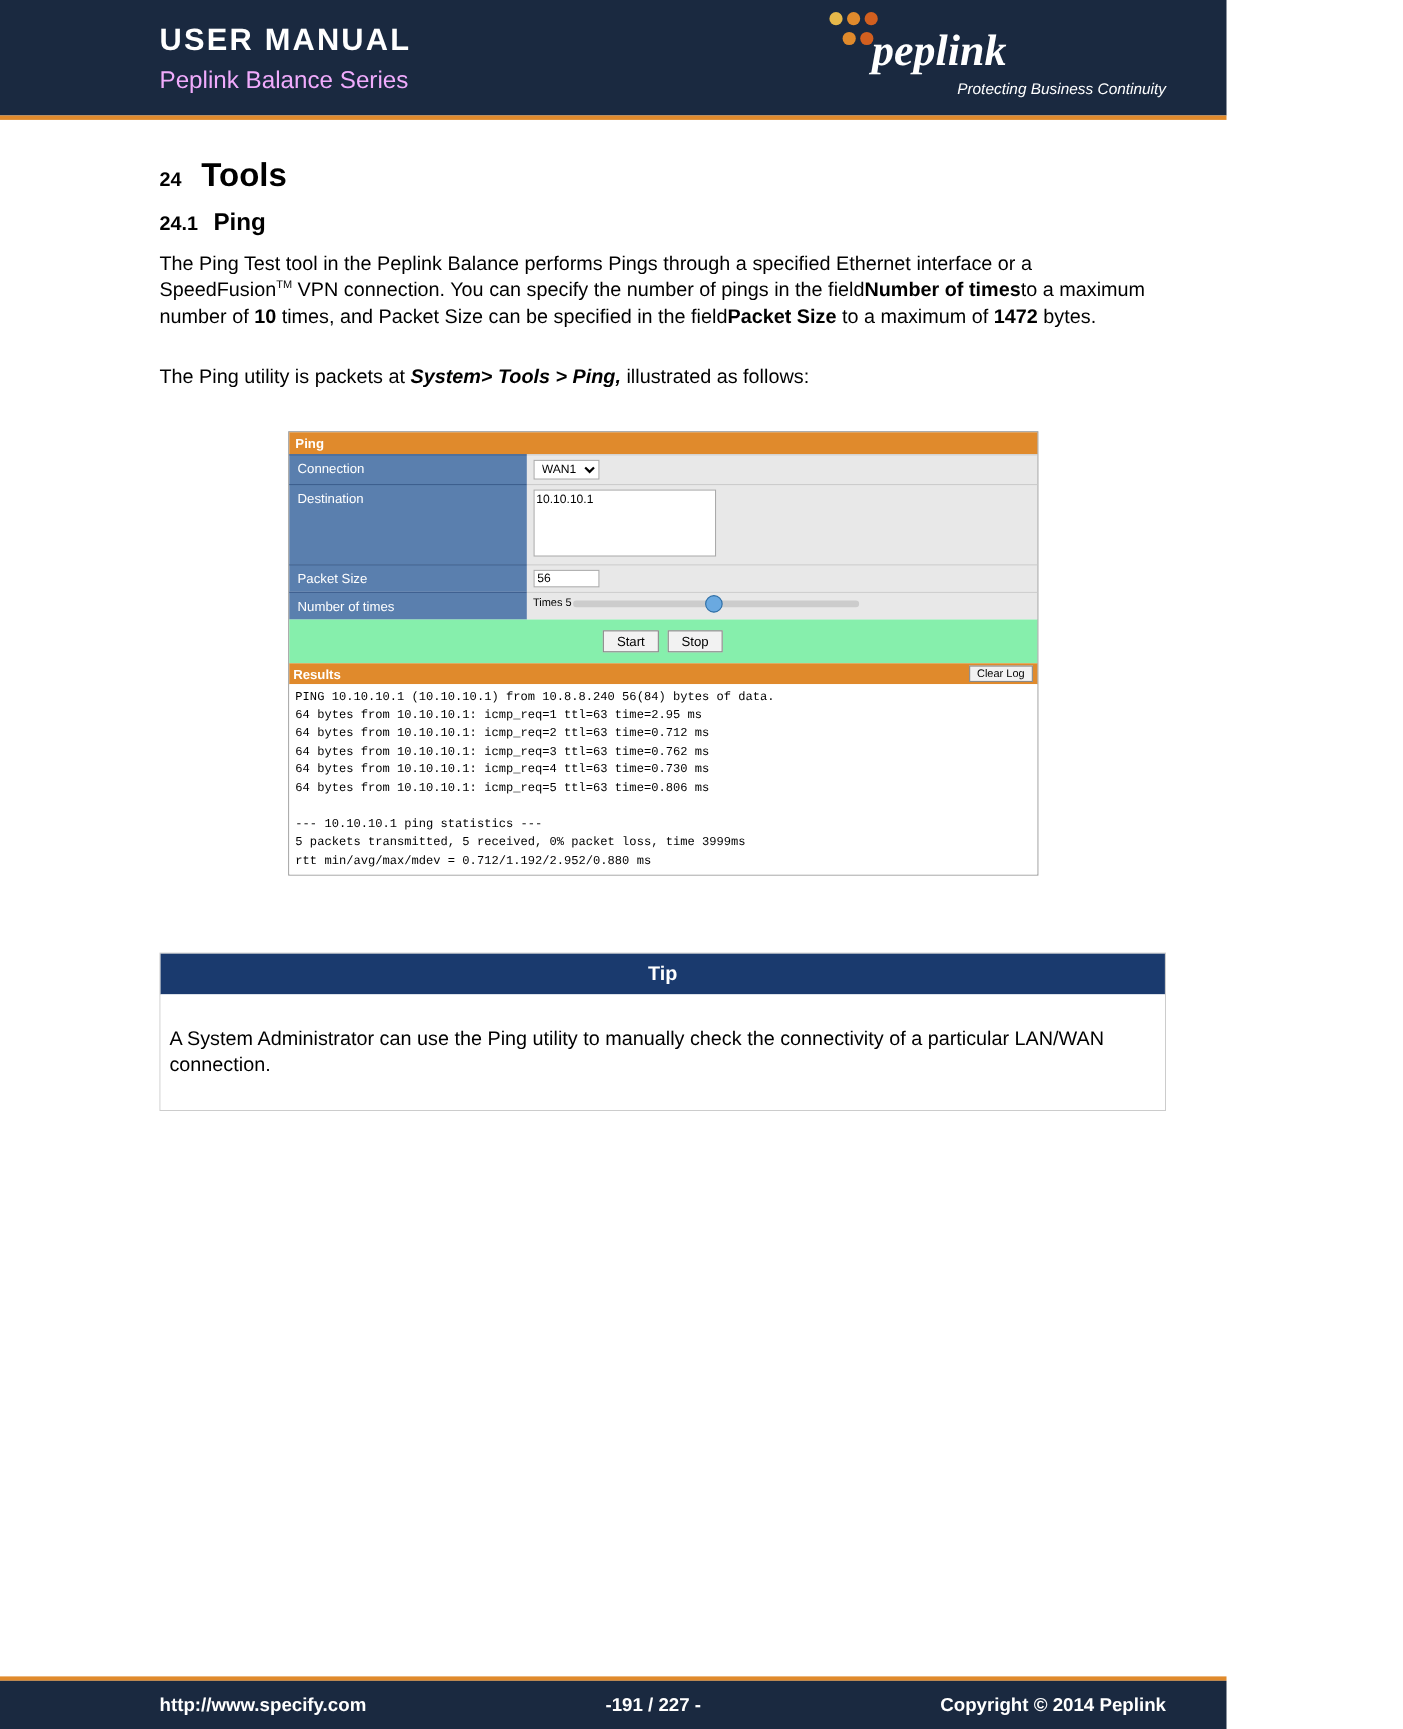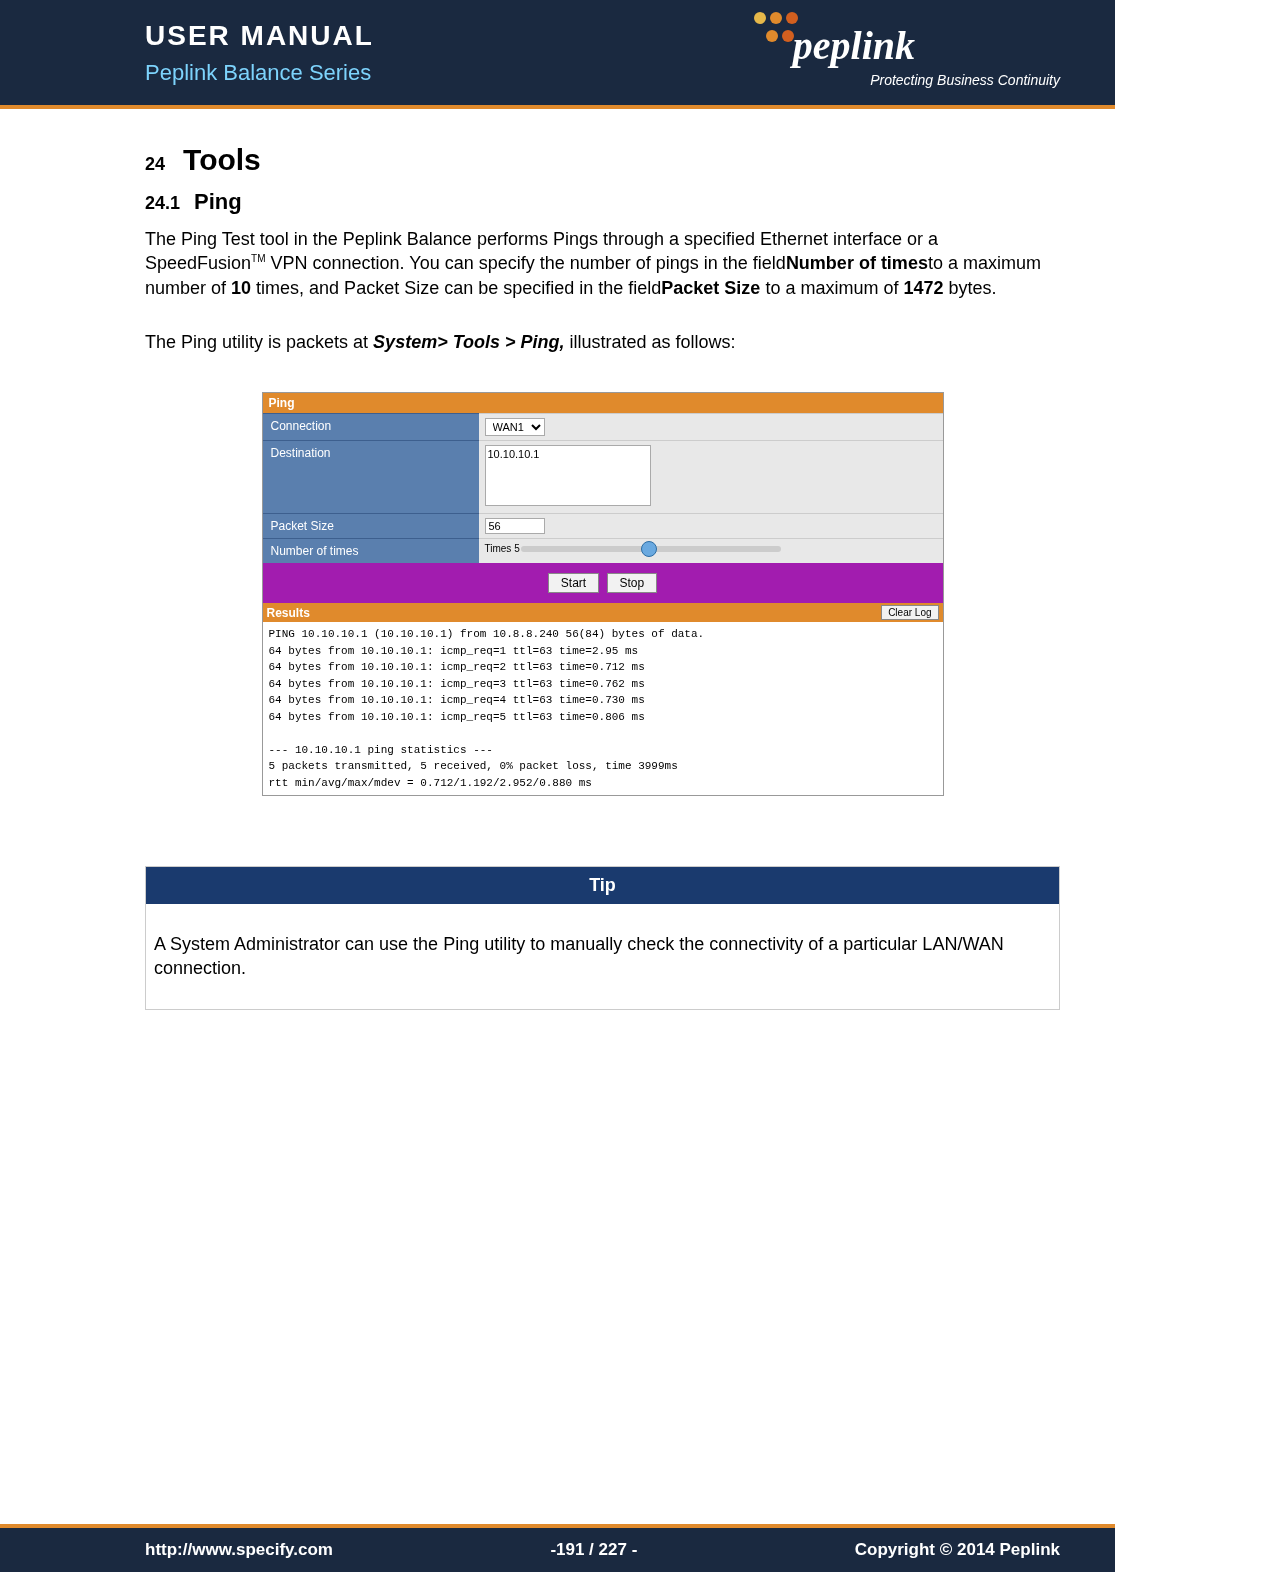--- a/index.html
+++ b/index.html
@@ -1,21 +1,21 @@
 <!DOCTYPE html>
 <html><head>
 <meta charset="utf-8">
 <style>
 html,body{margin:0;padding:0;font-family:Arial,Helvetica,sans-serif;background:#fff}
 .page{width:1115px;height:1572px;position:relative;background:#fff}
 .topbar{position:absolute;left:0;top:0;right:0;height:130px}
 .top-navy{position:absolute;left:0;top:0;right:0;height:105px;background:#1a2940}
 .top-navy-inner{position:absolute;left:145px;top:20px}
 .um{color:#fff;font-size:28px;font-weight:bold;letter-spacing:2px}
-.series{color:#7dd3fc;font-size:22px;margin-top:8px}
+.series{color:#f0abfc;font-size:22px;margin-top:8px}
 .logo{position:absolute;right:55px;top:10px;width:360px;height:95px}
 .logo-dots{position:absolute;right:260px;top:0}
 .dot{display:inline-block;width:12px;height:12px;border-radius:50%;margin:0 2px}
 .logo-word{color:#fff;font-size:40px;font-family:Georgia,serif;font-style:italic;font-weight:bold;position:absolute;right:145px;top:12px}
 .tagline{color:#fff;font-size:14px;position:absolute;right:0;top:62px;font-style:italic}
 .orange-line{position:absolute;left:0;top:105px;right:0;height:4px;background:#e08a2c}
 .content{position:absolute;left:145px;right:55px;top:135px}
 h1{font-size:30px;margin:8px 0;font-weight:bold}
 h1 .num{font-size:18px;margin-right:18px}
 h2{font-size:22px;margin:12px 0;font-weight:bold}
@@ -26,21 +26,21 @@
 .pb-head{background:#e08a2c;color:#fff;padding:3px 6px;font-weight:bold}
 .pb-row{display:flex;align-items:stretch}
 .pb-label{width:200px;background:#5a7fae;color:#fff;padding:5px 8px;border-top:1px solid #3d5f8e}
 .pb-input{flex:1;background:#e8e8e8;padding:4px 6px;border-top:1px solid #ccc}
 .pb-input select,.pb-input input[type=text]{font-size:11px;border:1px solid #aaa;background:#fff;padding:1px 3px}
 .pb-input textarea{font-size:11px;font-family:inherit;border:1px solid #aaa;width:160px;height:55px;resize:none;padding:2px}
 .slider-wrap{display:flex;align-items:center;gap:1px}
 .slider-lbl{font-size:10px}
 .slider{width:260px;height:6px;background:#ccc;border-radius:3px;position:relative}
 .slider-thumb{width:14px;height:14px;background:#6aa9e0;border:1px solid #2c6da5;border-radius:50%;position:absolute;top:-5px;left:120px}
-.pb-buttons{text-align:center;padding:10px;background:#a21caf}
+.pb-buttons{text-align:center;padding:10px;background:#86efac}
 .pb-btn{font-size:12px;padding:2px 12px;border:1px solid #888;background:#f2f2f2;margin:0 2px;cursor:pointer}
 .pb-results-head{display:flex;justify-content:space-between;align-items:center;background:#e08a2c;color:#fff;padding:2px 4px;font-weight:bold}
 .clear-btn{font-size:10px;padding:1px 6px;border:1px solid #888;background:#f2f2f2;color:#000;font-weight:normal;cursor:pointer}
 .pb-results{background:#fff;padding:4px 6px;font-family:'Courier New',monospace;font-size:11px;line-height:1.5;min-height:160px}
 .tipbox{margin-top:70px;border:1px solid #ccc}
 .tiphead{background:#1a3a6e;color:#fff;text-align:center;font-size:18px;font-weight:bold;padding:8px 0}
 .tipbody{background:#fff;padding:28px 8px;font-size:18px;line-height:1.35}
 .footer{position:absolute;left:0;right:0;bottom:0;height:48px}
 .ft-orange{position:absolute;left:0;right:0;top:0;height:4px;background:#e08a2c}
 .ft-navy{position:absolute;left:0;right:0;top:4px;bottom:0;background:#1a2940;color:#fff;display:flex;justify-content:space-between;align-items:center;padding:0 55px 0 145px;font-size:17px;font-weight:bold}

